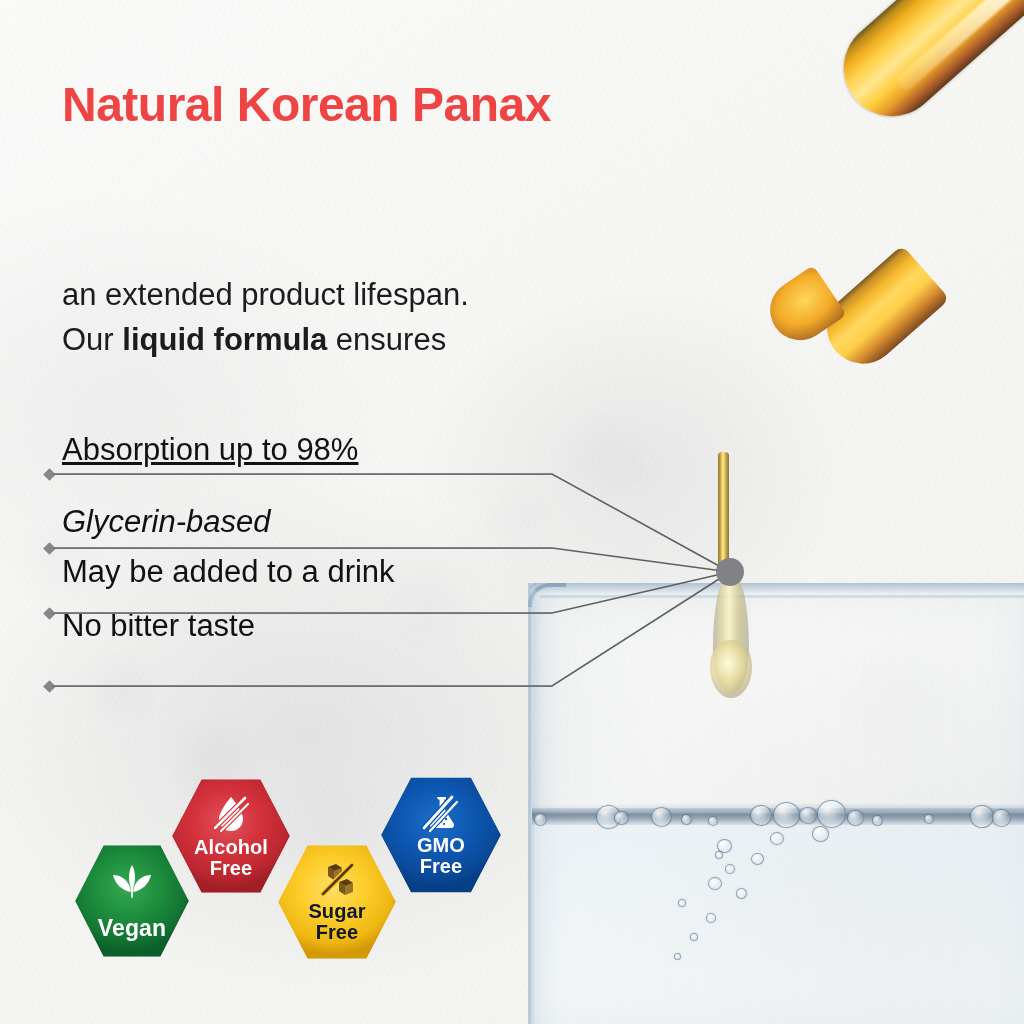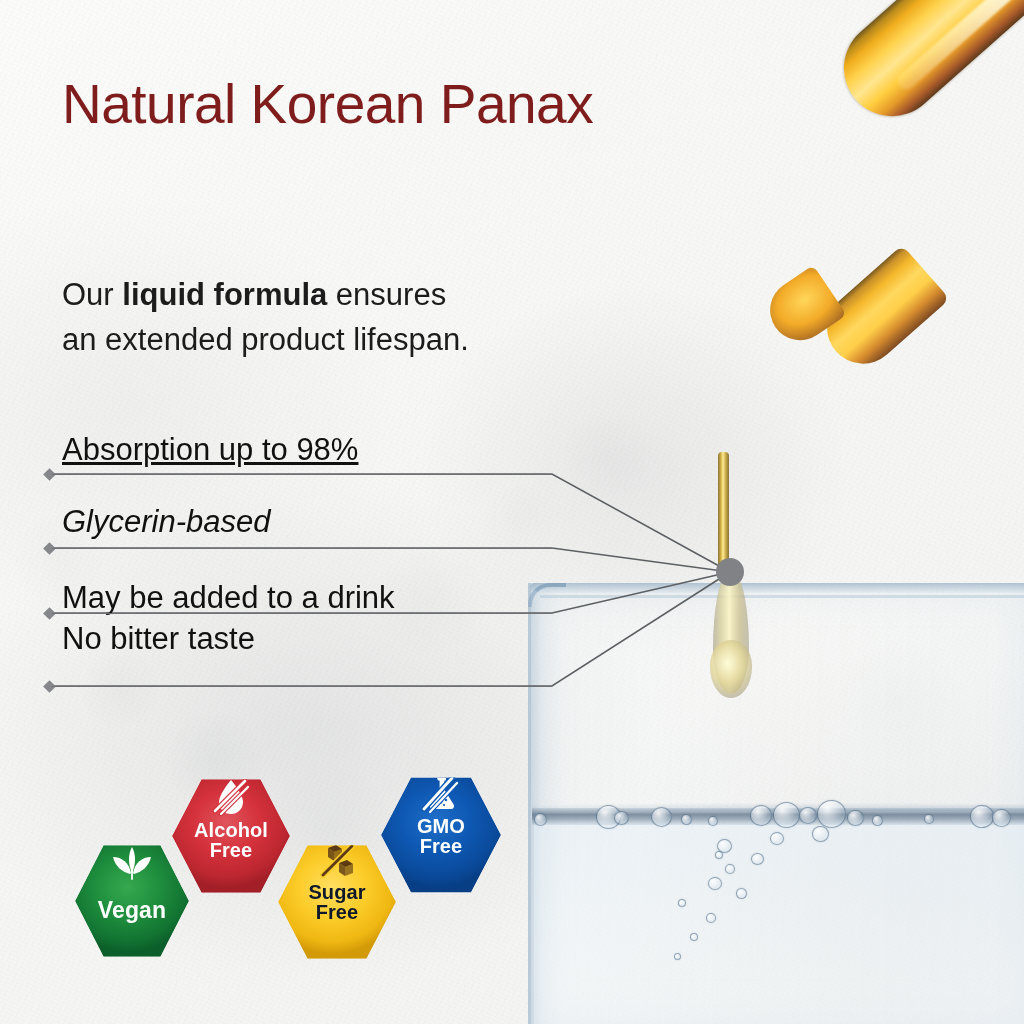--- a/index.html
+++ b/index.html
@@ -49,25 +49,25 @@
       radial-gradient(circle 84px at 900px 700px, rgba(196,198,201,0.18), rgba(196,198,201,0) 74%),
       radial-gradient(circle 66px at 60px 560px, rgba(194,196,199,0.18), rgba(194,196,199,0) 72%);
   }
 
   
   .headline {
     position: absolute;
     left: 62px;
     top: 62px;
     width: 870px;
-    font-size: 55px;
+    font-size: 48px;
     line-height: 85px;
     letter-spacing: -0.5px;
-    color: #7f1d1d;
-    font-weight: 400;
+    color: #ef4444;
+    font-weight: 700;
   }
 
   
   .subcopy {
     position: absolute;
     left: 62px;
     top: 272px;
     width: 560px;
     font-size: 31px;
     line-height: 45px;
@@ -278,20 +278,21 @@
 
   
   .badges { position: absolute; left: 0; top: 0; }
   .badge {
     position: absolute;
     width: 118px; height: 118px;
     clip-path: polygon(25% 2%, 75% 2%, 100% 50%, 75% 98%, 25% 98%, 0% 50%);
     display: flex;
     flex-direction: column;
     align-items: center;
+    justify-content: center;
   }
   .badge-inner {
     position: absolute; inset: 0;
     clip-path: polygon(25% 2%, 75% 2%, 100% 50%, 75% 98%, 25% 98%, 0% 50%);
   }
   .badge-content {
     position: relative;
     display: flex;
     flex-direction: column;
     align-items: center;
@@ -380,43 +381,43 @@
 
   <div class="droplet-shadow"></div>
   <div class="droplet"></div>
   <div class="droplet-head"></div>
 
   <div class="headline">
     <div>Natural Korean Panax</div>
   </div>
 
   <div class="subcopy">
+    <div>an extended product lifespan.</div>
     <div><span>Our </span><b>liquid formula</b><span> ensures</span></div>
-    <div>an extended product lifespan.</div>
   </div>
 
   <svg class="connectors" viewBox="0 0 1024 1024">
     <polyline points="52,474 552,474 730,572" fill="none" stroke="#5d6063" stroke-width="1.6"></polyline>
     <polyline points="52,548 552,548 730,572" fill="none" stroke="#5d6063" stroke-width="1.6"></polyline>
     <polyline points="52,613 552,613 730,572" fill="none" stroke="#5d6063" stroke-width="1.6"></polyline>
     <polyline points="52,686 552,686 730,572" fill="none" stroke="#5d6063" stroke-width="1.6"></polyline>
     <circle cx="730" cy="572" r="14" fill="#808285"></circle>
   </svg>
 
   <div class="features">
     <div class="feat-label" style="top:432px;text-decoration:underline;">Absorption up to 98%</div>
     <div class="feat-dot" style="left:45px; top:470px;"></div>
 
     <div class="feat-label" style="top:504px;font-style:italic;">Glycerin-based</div>
     <div class="feat-dot" style="left:45px; top:544px;"></div>
 
-    <div class="feat-label" style="top:580px;">May be added to a drink</div>
+    <div class="feat-label" style="top:554px;">May be added to a drink</div>
     <div class="feat-dot" style="left:45px; top:609px;"></div>
 
-    <div class="feat-label" style="top:621px;">No bitter taste</div>
+    <div class="feat-label" style="top:608px;">No bitter taste</div>
     <div class="feat-dot" style="left:45px; top:682px;"></div>
   <div class="feat-rule" style="top: 474px; width: 500px;"></div>
       <div class="feat-rule" style="top: 548px; width: 500px;"></div>
       <div class="feat-rule" style="top: 613px; width: 500px;"></div>
       <div class="feat-rule" style="top: 686px; width: 500px;"></div>
     </div>
 
   <div class="badges">
 
     <div class="badge badge-vegan badge-white" style="left:75px; top:843px; width:114px; height:116px;">

